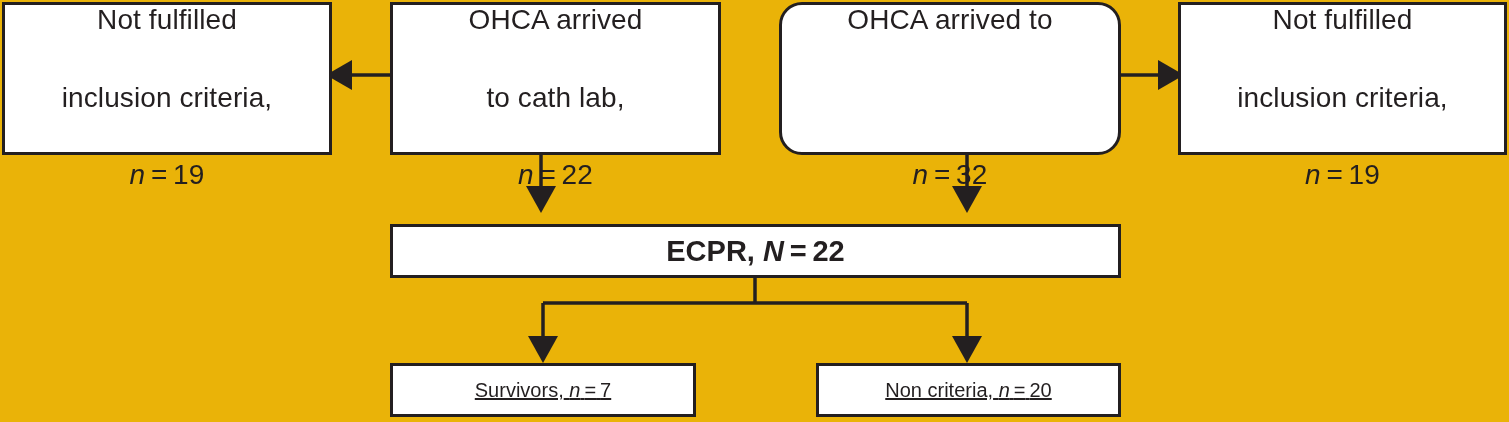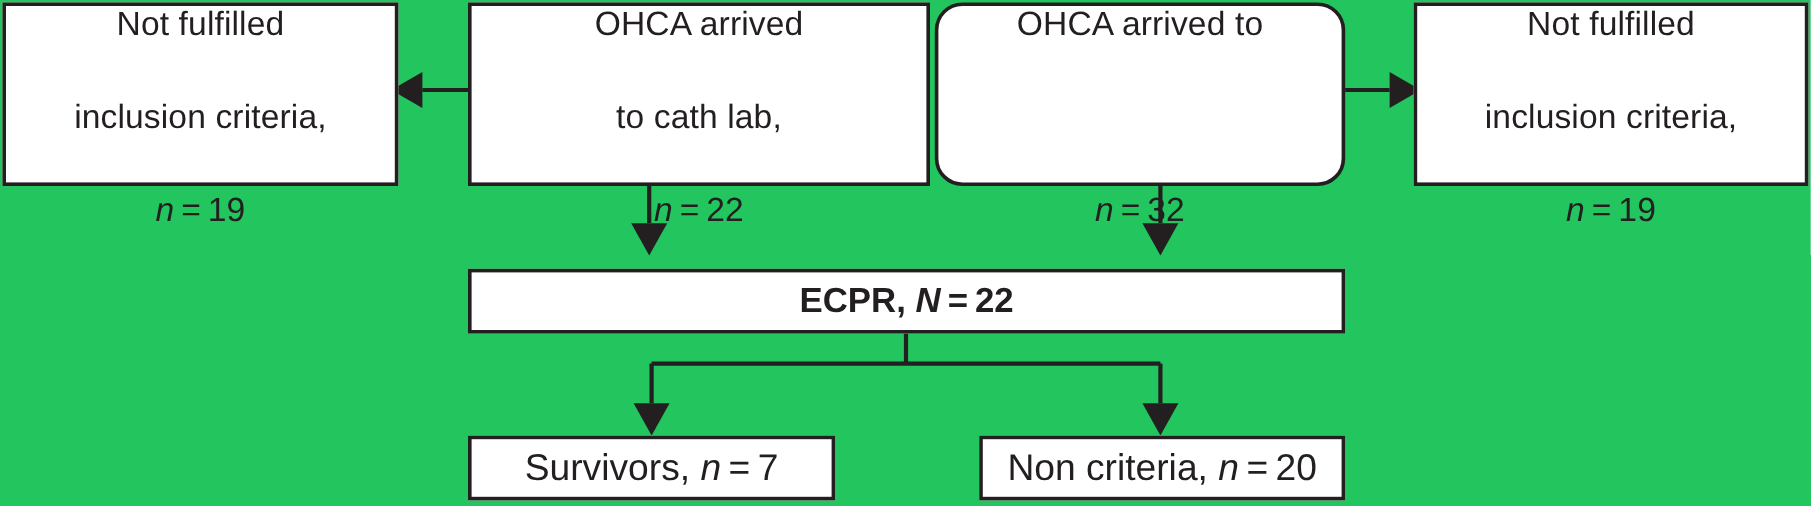--- a/index.html
+++ b/index.html
@@ -8,21 +8,21 @@
     background: #ffffff;
   }
   body {
     font-family: "Liberation Sans", sans-serif;
     color: #1a1a1a;
   }
   #flowchart-root {
     position: relative;
     width: 1509px;
     height: 422px;
-    background: #22c55e;
+    background: #eab308;
     overflow: hidden;
   }
   .node-box {
     position: absolute;
     box-sizing: border-box;
     border: 3px solid #231f20;
     background: #ffffff;
     display: flex;
     align-items: center;
     justify-content: center;
@@ -46,23 +46,24 @@
     font-size: 29px;
     font-weight: bold;
     color: #231f20;
     line-height: 1.2;
   }
   .ecpr-text .var {
     font-style: italic;
     font-weight: bold;
   }
   .leaf-text {
-    font-size: 31px;
+    font-size: 20px;
     line-height: 1.2;
     color: #231f20;
+    text-decoration: underline;
   }
   .leaf-text .var {
     font-style: italic;
   }
   #connector-layer {
     position: absolute;
     left: 0;
     top: 0;
     width: 1509px;
     height: 422px;
@@ -116,21 +117,21 @@
   </svg>
 
   <div class="node-box" style="left:2px; top:2px; width:330px; height:153px;">
     <div class="node-text">
       <span>Not fulfilled</span><br>
       <span>inclusion criteria,</span><br>
       <span class="var">n</span><span class="eq"> </span><span class="eq">=</span><span class="eq"> </span><span class="eq">19</span>
     </div>
   </div>
 
-  <div class="node-box" style="left:390px; top:2px; width:385px; height:153px;">
+  <div class="node-box" style="left:390px; top:2px; width:331px; height:153px;">
     <div class="node-text">
       <span>OHCA arrived</span><br>
       <span>to cath lab,</span><br>
       <span class="var">n</span><span class="eq"> </span><span class="eq">=</span><span class="eq"> </span><span class="eq">22</span>
     </div>
   </div>
 
   <div class="node-box" style="left:779px; top:2px; width:342px; height:153px;border-radius:23px;">
     <div class="node-text">
       <span>OHCA arrived to</span><br>

